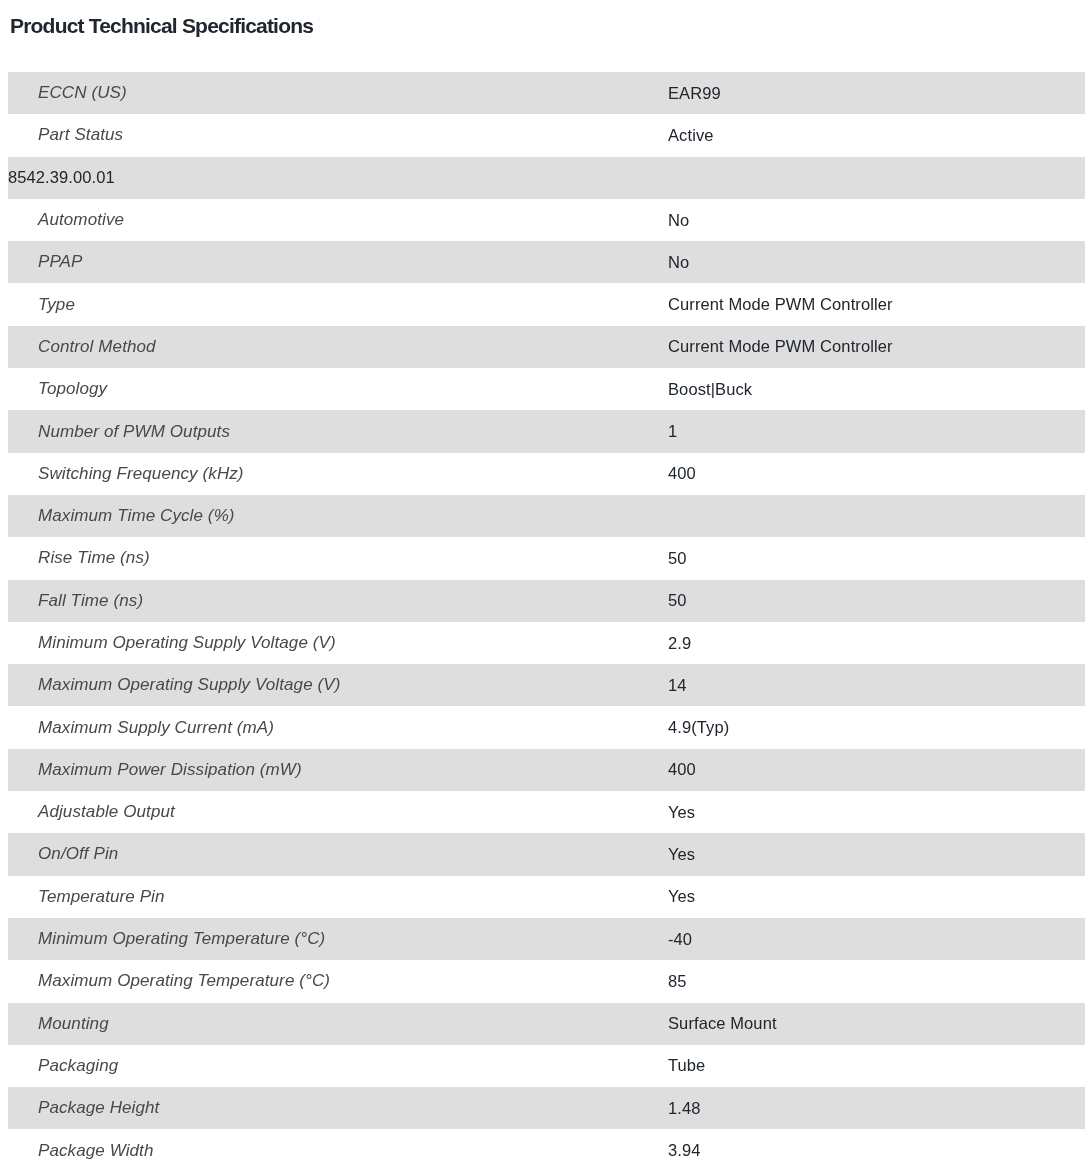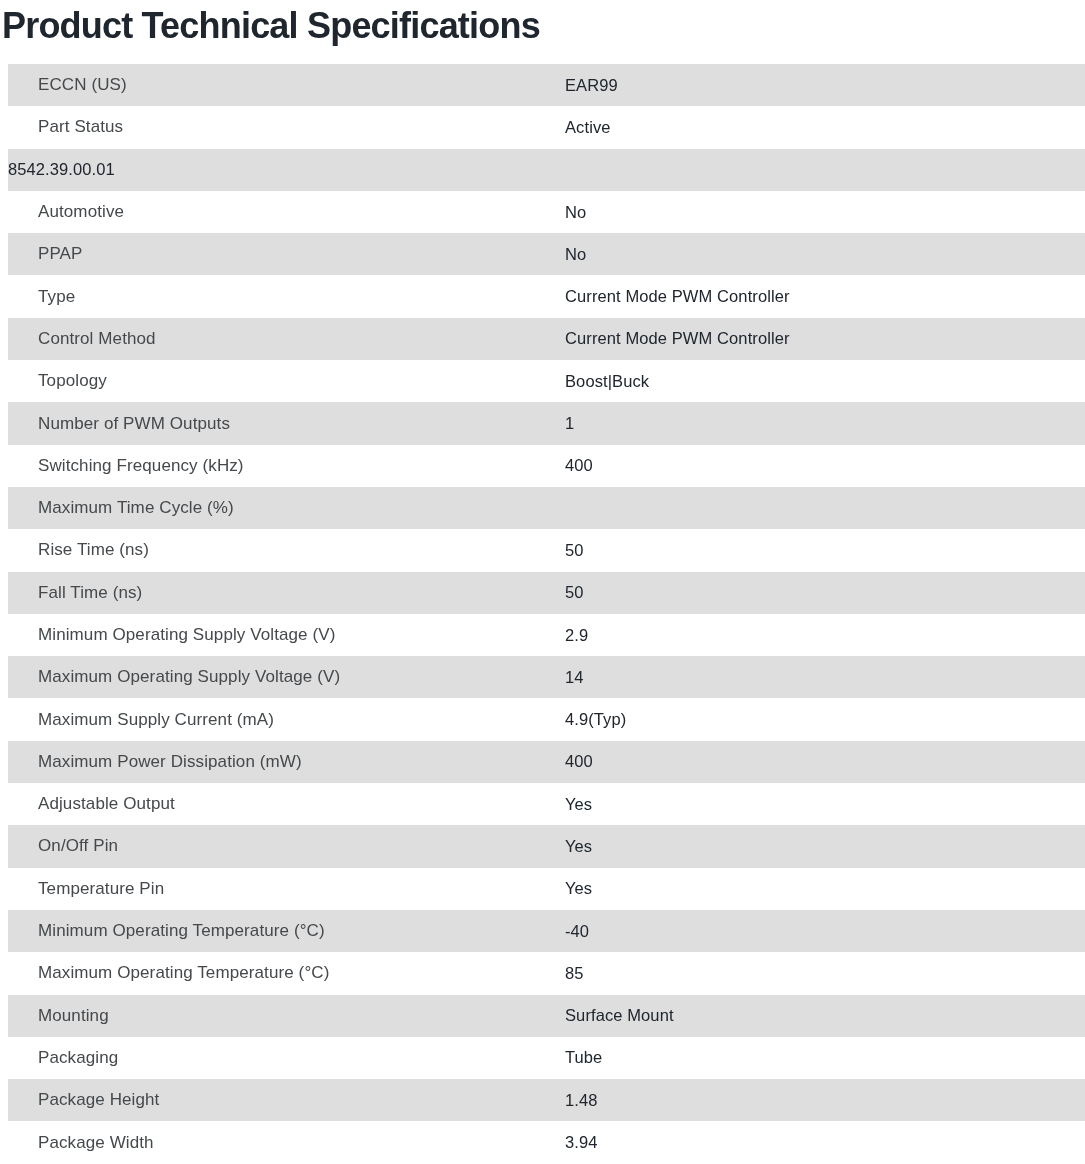--- a/index.html
+++ b/index.html
@@ -17,49 +17,50 @@
     width: 1085px;
     height: 1164px;
     overflow: hidden;
     font-family: "Liberation Sans", "DejaVu Sans", sans-serif;
   }
   .page-header {
     height: 64px;
     padding-left: 2px;
   }
   .page-title {
-    margin: 0;
+    margin: 8px;
     padding-top: 6px;
-    font-size: 36px;
+    font-size: 21px;
     line-height: 1.1;
     font-weight: 700;
     letter-spacing: -0.8px;
     color: var(--title_color);
   }
   .spec-table {
     margin-left: 8px;
     width: 1077px;
   }
   .spec-row {
     display: flex;
     align-items: center;
     height: 42.3px;
     background: var(--row_bg);
   }
   .spec-row:nth-child(odd) {
     background: var(--row_alt_bg);
   }
   .spec-cell-label {
-    width: 557px;
+    width: 660px;
     padding-left: 30px;
     font-size: 17px;
     font-weight: 400;
     color: var(--label_color);
     letter-spacing: 0.1px;
     white-space: nowrap;
+    font-style: italic;
   }
   .spec-cell-value {
     flex: 1;
     font-size: 16.5px;
     font-weight: 400;
     color: var(--value_color);
     letter-spacing: 0.1px;
     white-space: nowrap;
   }
 </style>

